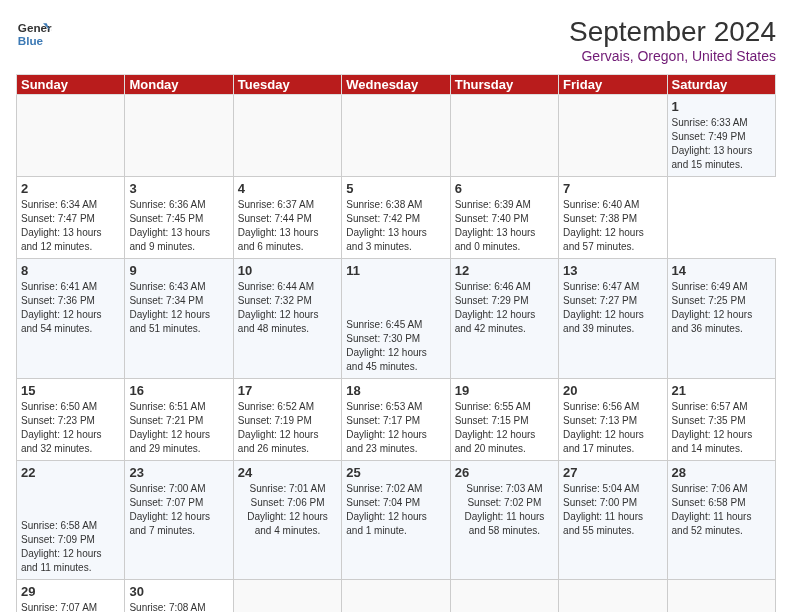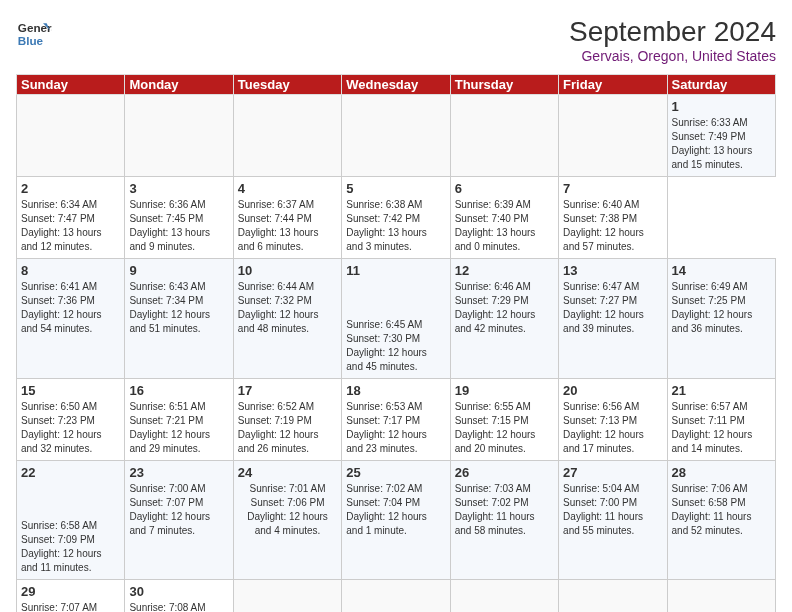--- a/index.html
+++ b/index.html
@@ -260,21 +260,21 @@
         <td>
           <span class="day-num">20</span>
           <div class="day-info" style="white-space: pre-line;">Sunrise: 6:56 AM
 Sunset: 7:13 PM
 Daylight: 12 hours
 and 17 minutes.</div>
         </td>
         <td>
           <span class="day-num">21</span>
           <div class="day-info" style="white-space: pre-line;">Sunrise: 6:57 AM
-Sunset: 7:11 PM
+Sunset: 7:35 PM
 Daylight: 12 hours
 and 14 minutes.</div>
         </td>
       </tr>
       <tr>
         <td>
           <span class="day-num">22</span>
           <div class="day-info" style="white-space: pre-line; margin-top: 39px;">Sunrise: 6:58 AM
 Sunset: 7:09 PM
 Daylight: 12 hours
@@ -296,21 +296,21 @@
         </td>
         <td>
           <span class="day-num">25</span>
           <div class="day-info" style="white-space: pre-line;">Sunrise: 7:02 AM
 Sunset: 7:04 PM
 Daylight: 12 hours
 and 1 minute.</div>
         </td>
         <td>
           <span class="day-num">26</span>
-          <div class="day-info" style="white-space: pre-line;">Sunrise: 7:03 AM
+          <div class="day-info" style="white-space: pre-line; text-align: center;">Sunrise: 7:03 AM
 Sunset: 7:02 PM
 Daylight: 11 hours
 and 58 minutes.</div>
         </td>
         <td>
           <span class="day-num">27</span>
           <div class="day-info" style="white-space: pre-line;">Sunrise: 5:04 AM
 Sunset: 7:00 PM
 Daylight: 11 hours
 and 55 minutes.</div>

